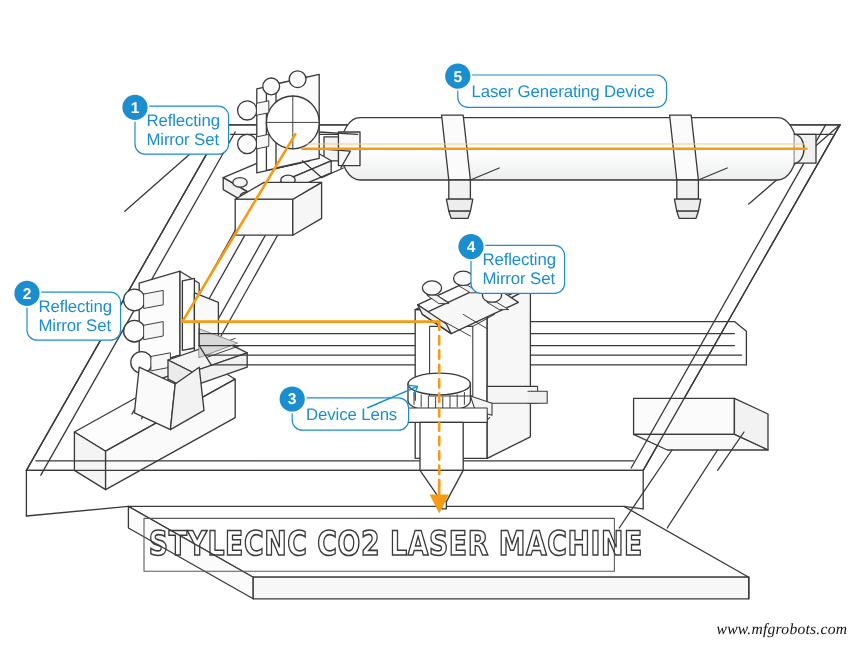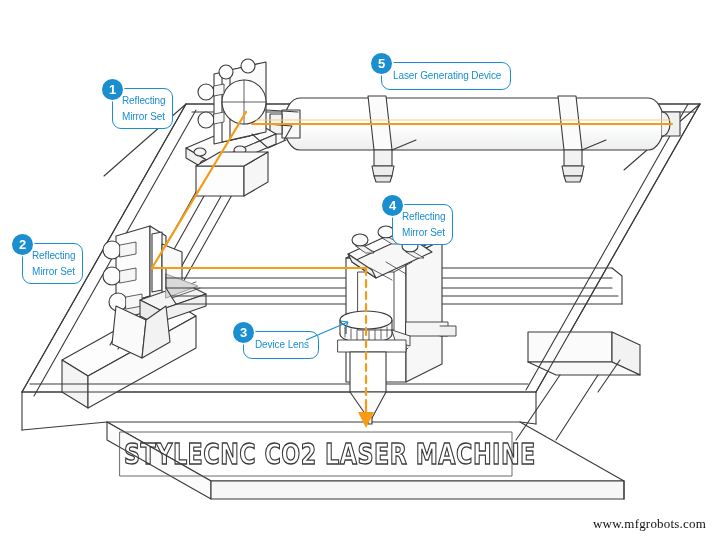--- a/index.html
+++ b/index.html
@@ -29,21 +29,21 @@
   .callout {
     position: absolute;
     display: flex;
     align-items: flex-start;
   }
   .callout-box {
     border: 1.6px solid #1b8ed0;
     border-radius: 9px;
     background: #ffffff;
     color: #1b8ed0;
-    font-size: 10px;
+    font-size: 14px;
     line-height: 15.5px;
     padding: 4px 7px 4px 9px;
     white-space: pre-line;
     letter-spacing: -0.1px;
   }
   .callout-box.one-line {
     padding: 5px 9px 5px 11px;
     line-height: 16px;
   }
   .badge {
@@ -85,20 +85,21 @@
   }
   
   #watermark {
     position: absolute;
     right: 14px;
     bottom: 8px;
     font-family: "Liberation Serif", serif;
     font-size: 13px;
     color: #111111;
     letter-spacing: 0.2px;
+    font-style: italic;
   }
 </style>
 </head>
 <body>
 
 <div id="stage">
 
   <svg id="diagram-svg" viewBox="0 0 720 540">
     <defs>
       <linearGradient id="tubeShade" x1="0" y1="0" x2="0" y2="1">

